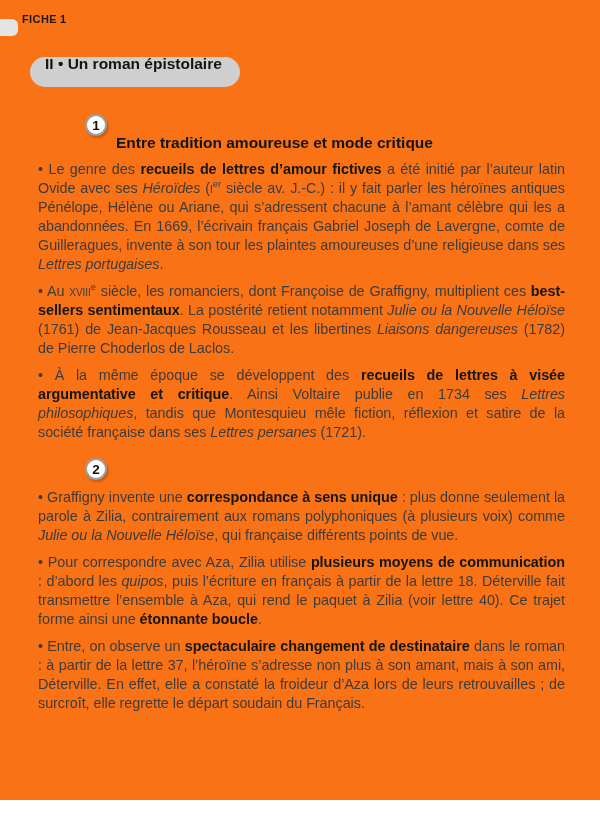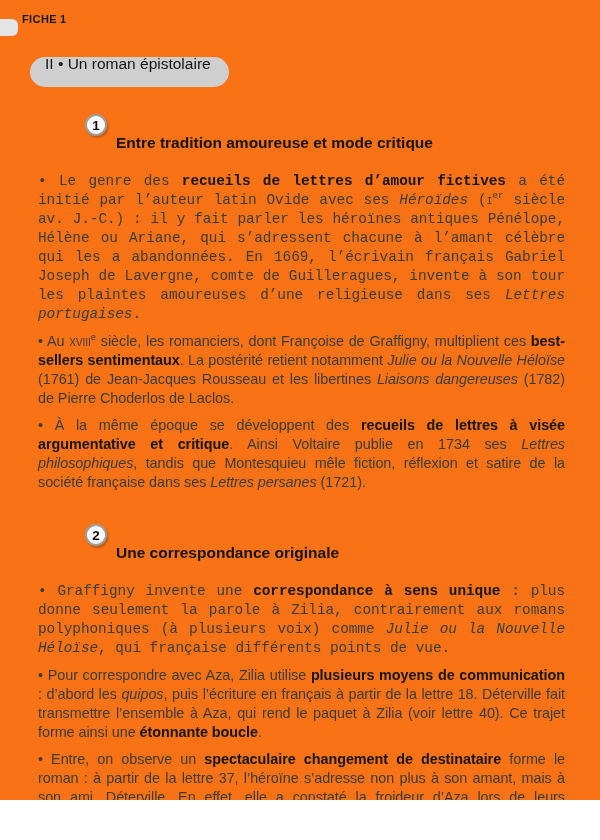--- a/index.html
+++ b/index.html
@@ -31,21 +31,21 @@
     position: absolute;
     left: 30px; top: 57px;
     height: 30px;
     min-width: 190px;
     background: #cfcfcf;
     border-radius: 15px;
     display: inline-flex;
     align-items: center;
     padding: 0 18px 16px 15px;
     font-size: 15.5px;
-    font-weight: 400;
+    font-weight: 700;
     color: #141414;
     box-sizing: border-box;
   }
   .content {
     position: absolute;
     left: 38px; top: 98px;
     width: 527px;
   }
   .section-heading {
     display: flex;
@@ -77,21 +77,21 @@
     margin-top: 36px;
   }
   p.body-par {
     margin: 8px 0 0 0;
     font-size: 14.4px;
     line-height: 19px;
     letter-spacing: -0.05px;
     color: #3c3c3c;
     text-align: justify;
   }
-  p.body-par.after-heading { margin-top: 20px; font-family: Liberation Mono, monospace; }
+  p.body-par.after-heading { margin-top: 8px; }
   p.body-par span.b { font-weight: 700; color: #161616; }
   p.body-par span.i { font-style: italic; }
   p.body-par span.sc { font-variant: small-caps; }
   p.body-par span.sup { vertical-align: super; font-size: 0.65em; line-height: 0; }
   .footer {
     position: absolute;
     left: 48px; top: 786px;
     display: flex;
     align-items: baseline;
     gap: 7px;
@@ -122,23 +122,22 @@
       <span class="number-badge">1</span>
       <span class="section-title">Entre tradition amoureuse et mode critique</span>
     </div>
 
     <p class="body-par after-heading"><span>• Le genre des </span><span class="b">recueils de lettres d’amour fictives</span><span> a été initié par l’auteur latin Ovide avec ses </span><span class="i">Héroïdes</span><span> (</span><span class="sc">i</span><span class="sup">er</span><span> siècle av. J.-C.) : il y fait parler les héroïnes antiques Pénélope, Hélène ou Ariane, qui s’adressent chacune à l’amant célèbre qui les a abandonnées. En 1669, l’écrivain français Gabriel Joseph de Lavergne, comte de Guilleragues, invente à son tour les plaintes amoureuses d’une religieuse dans ses </span><span class="i">Lettres portugaises</span><span>.</span></p>
     <p class="body-par"><span>• Au </span><span class="sc">xviii</span><span class="sup">e</span><span> siècle, les romanciers, dont Françoise de Graffigny, multiplient ces </span><span class="b">best-sellers sentimentaux</span><span>. La postérité retient notamment </span><span class="i">Julie ou la Nouvelle Héloïse</span><span> (1761) de Jean-Jacques Rousseau et les libertines </span><span class="i">Liaisons dangereuses</span><span> (1782) de Pierre Choderlos de Laclos.</span></p>
     <p class="body-par"><span>• À la même époque se développent des </span><span class="b">recueils de lettres à visée argumentative et critique</span><span>. Ainsi Voltaire publie en 1734 ses </span><span class="i">Lettres philosophiques</span><span>, tandis que Montesquieu mêle fiction, réflexion et satire de la société française dans ses </span><span class="i">Lettres persanes</span><span> (1721).</span></p>
 
     <div class="section-heading second">
       <span class="number-badge">2</span>
-      <span class="section-title">Une correspondance originale</span>
     </div>
 
     <p class="body-par after-heading"><span>• Graffigny invente une </span><span class="b">correspondance à sens unique</span><span> : plus donne seulement la parole à Zilia, contrairement aux romans polyphoniques (à plusieurs voix) comme </span><span class="i">Julie ou la Nouvelle Héloïse</span><span>, qui française différents points de vue.</span></p>
     <p class="body-par"><span>• Pour correspondre avec Aza, Zilia utilise </span><span class="b">plusieurs moyens de communication</span><span> : d’abord les </span><span class="i">quipos</span><span>, puis l’écriture en français à partir de la lettre 18. Déterville fait transmettre l’ensemble à Aza, qui rend le paquet à Zilia (voir lettre 40). Ce trajet forme ainsi une </span><span class="b">étonnante boucle</span><span>.</span></p>
-    <p class="body-par"><span>• Entre, on observe un </span><span class="b">spectaculaire changement de destinataire</span><span> forme le roman : à partir de la lettre 37, l’héroïne s’adresse non plus à son amant, mais à son ami, Déterville. En effet, elle a constaté la froideur d’Aza lors de leurs retrouvailles ; de surcroît, elle regrette le départ soudain du Français.</span></p>
+    <p class="body-par"><span>• Entre, on observe un </span><span class="b">spectaculaire changement de destinataire</span><span> dans le roman : à partir de la lettre 37, l’héroïne s’adresse non plus à son amant, mais à son ami, Déterville. En effet, elle a constaté la froideur d’Aza lors de leurs retrouvailles ; de surcroît, elle regrette le départ soudain du Français.</span></p>
 
   </div>
 
 
 </div>
 
 </body></html>

